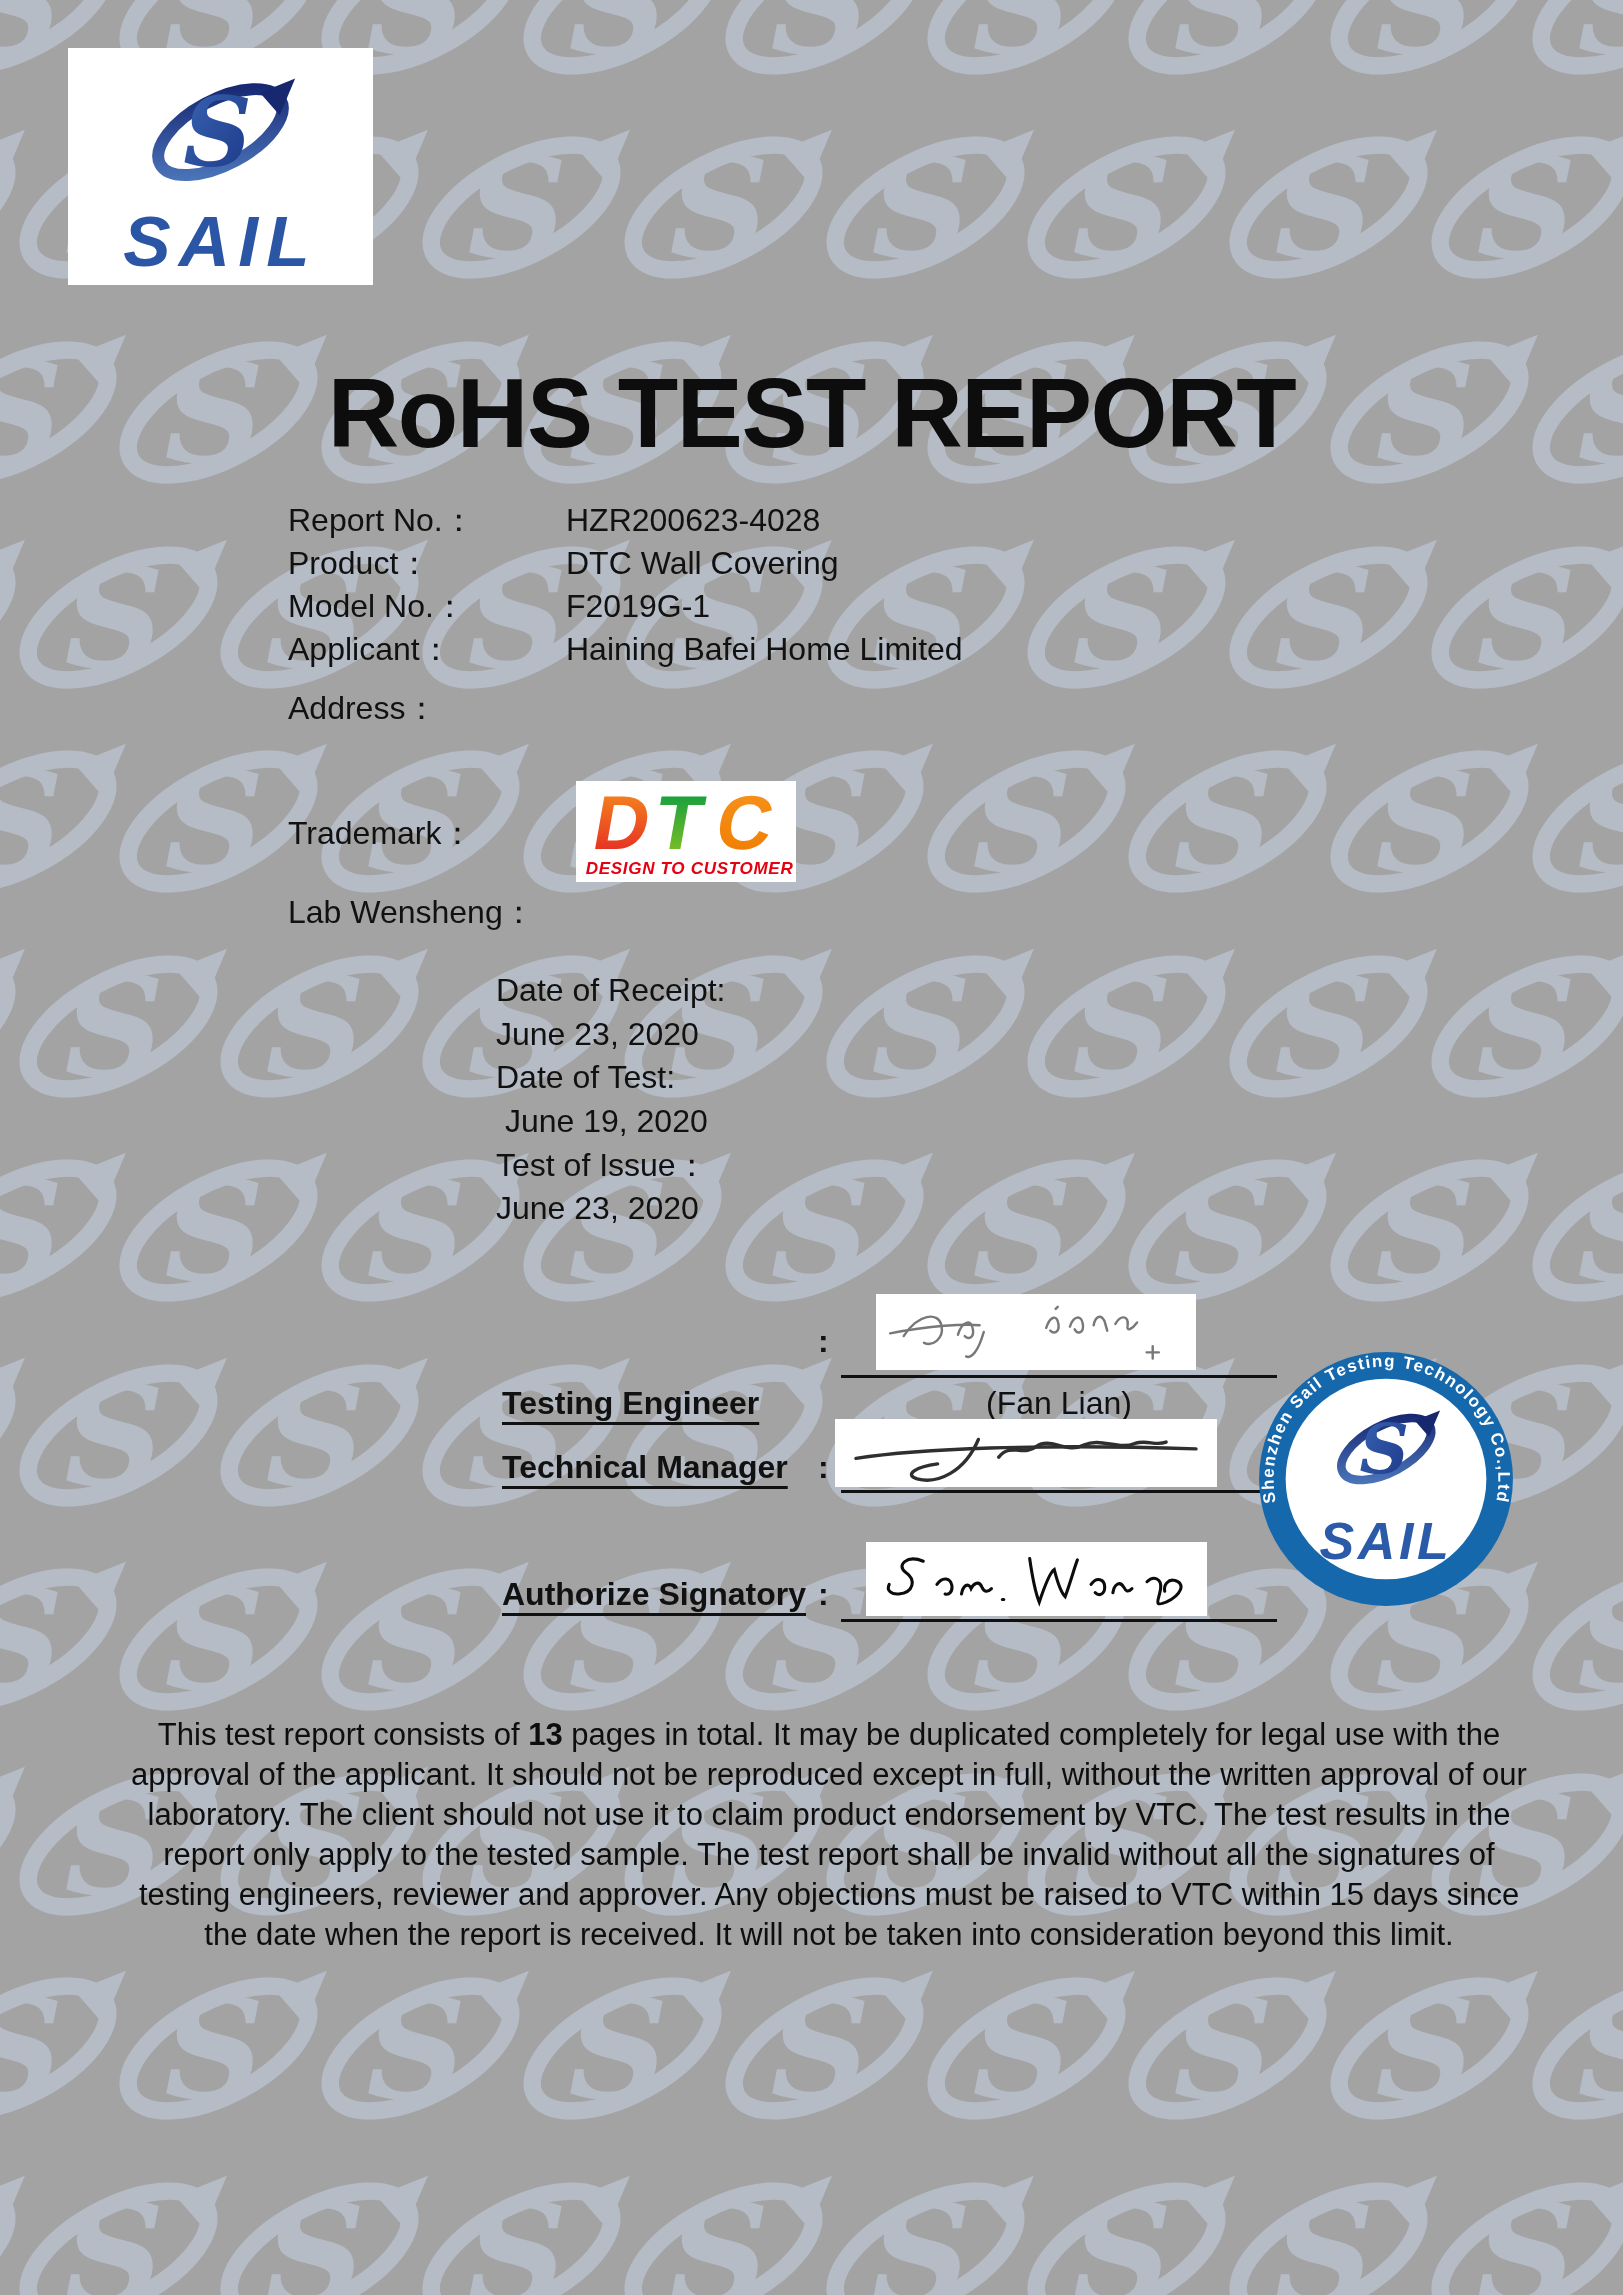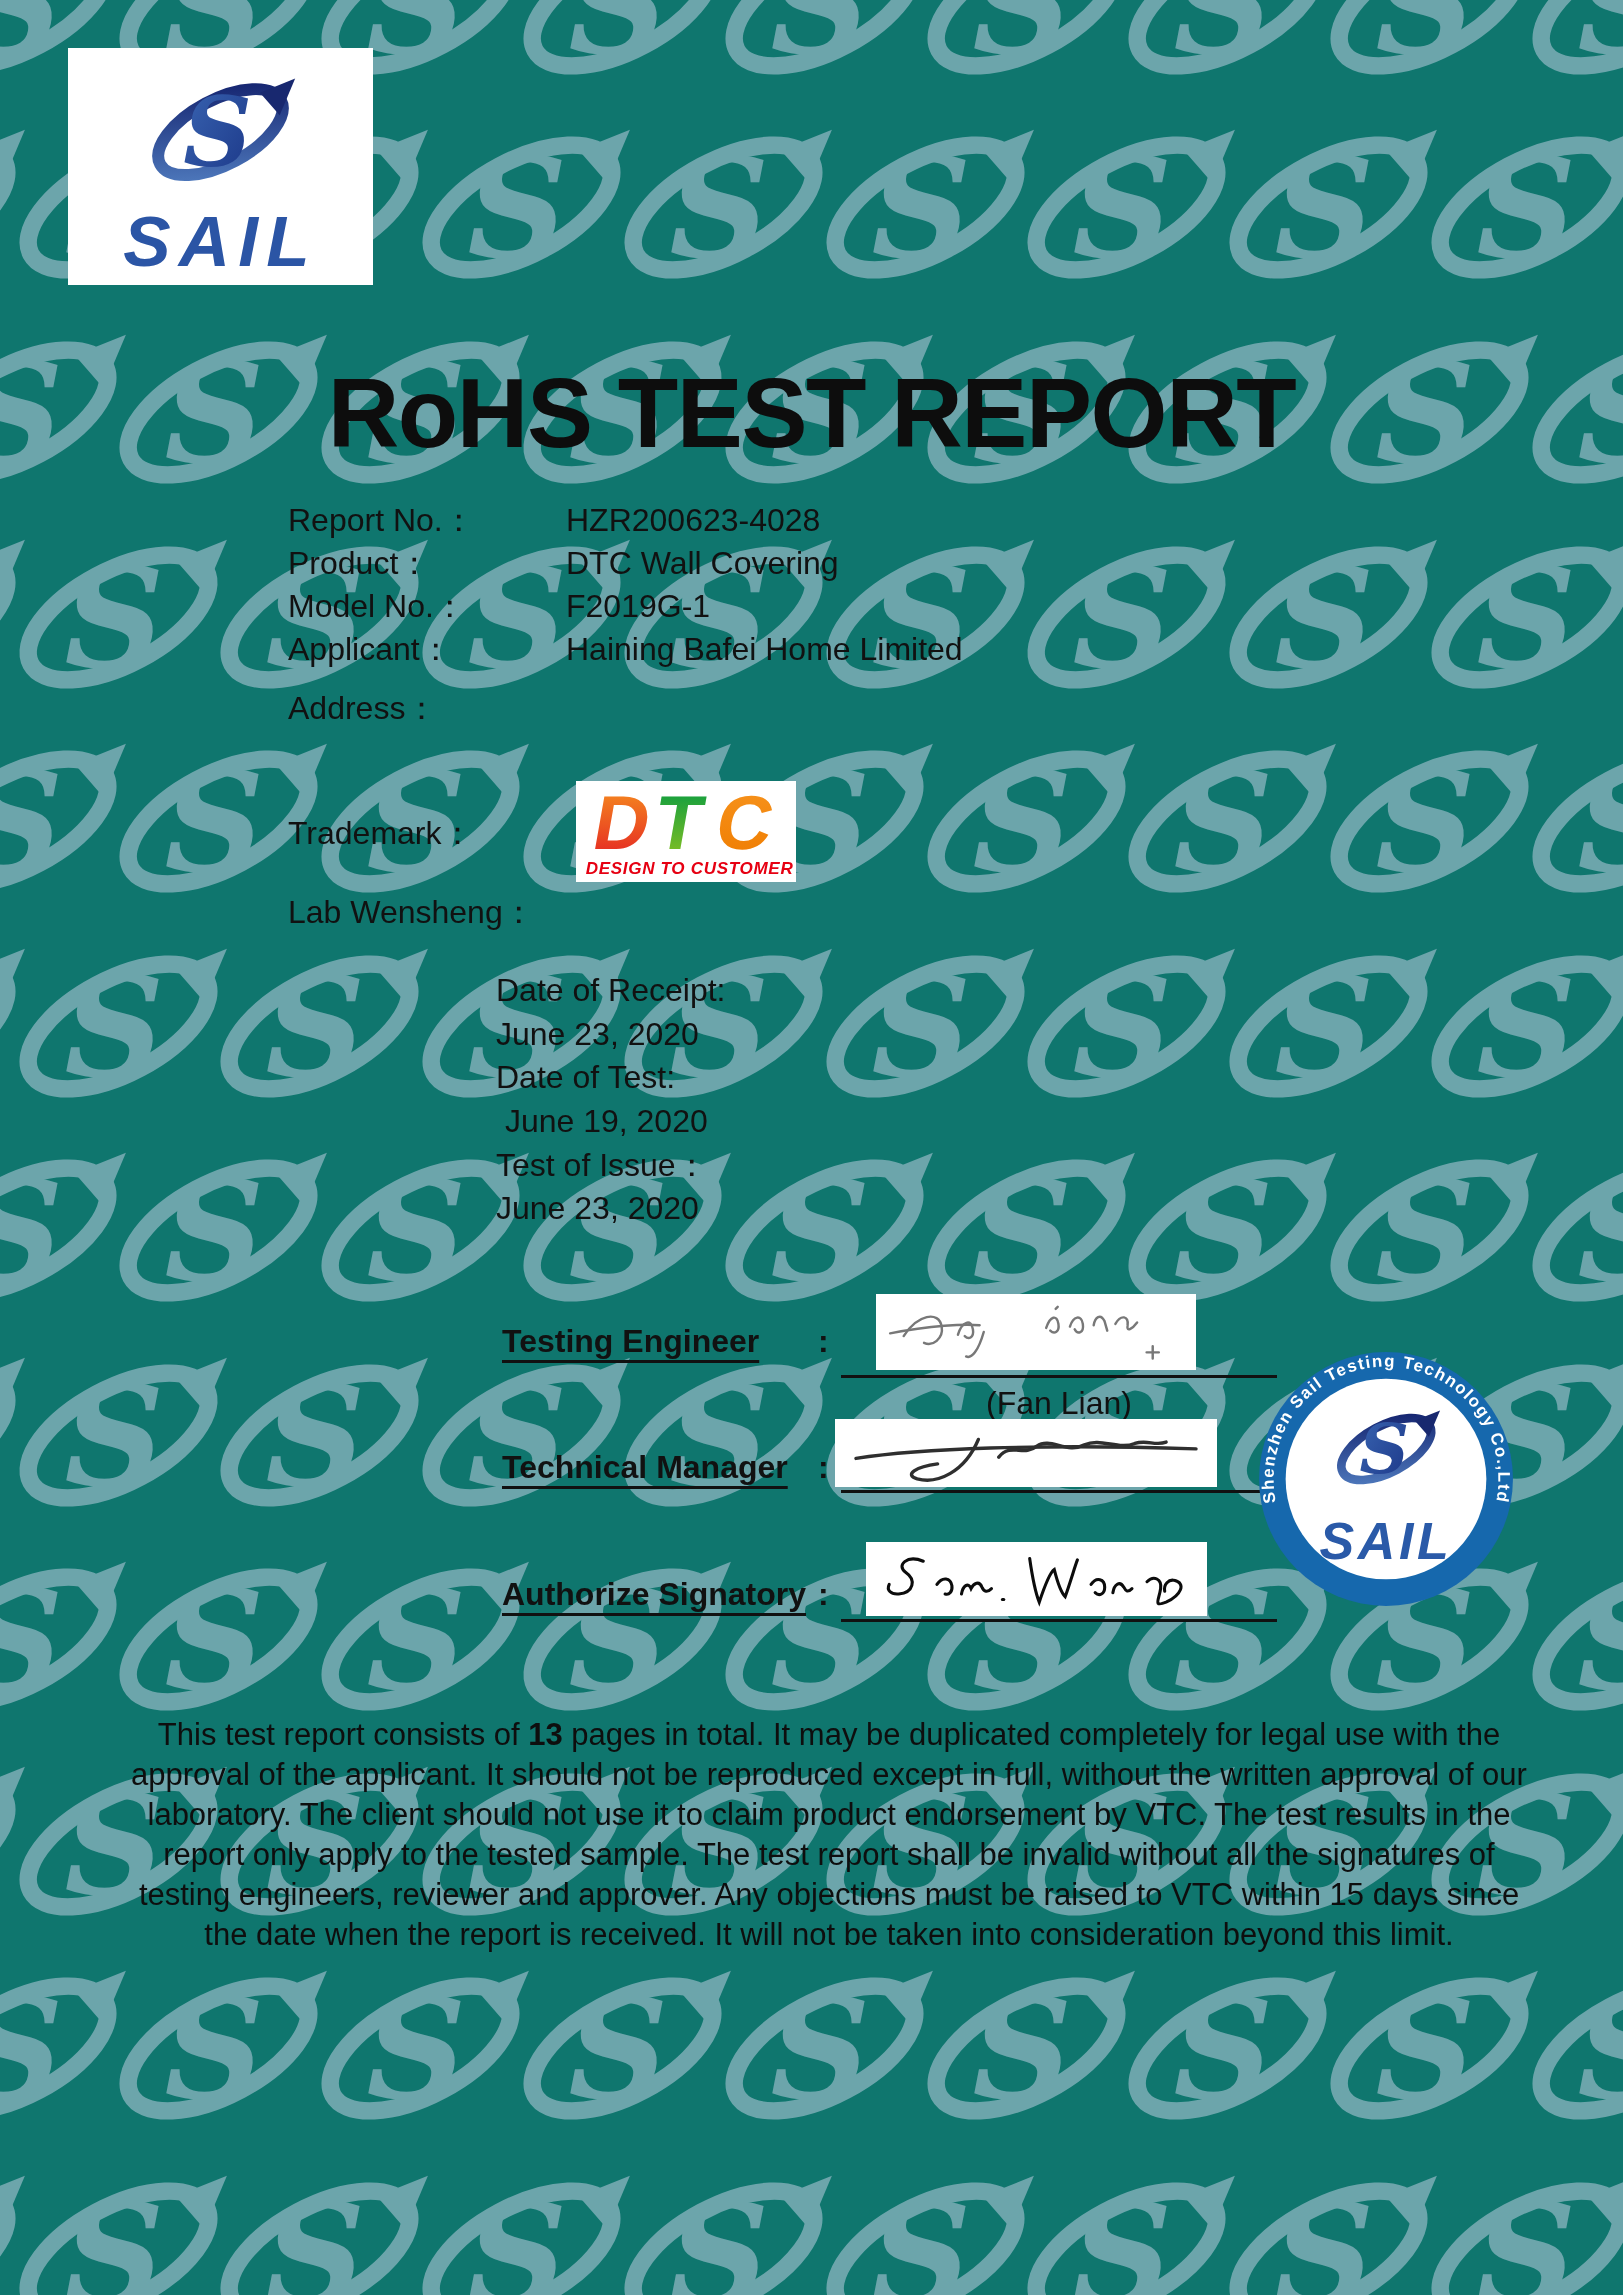--- a/index.html
+++ b/index.html
@@ -1,19 +1,19 @@
 <!DOCTYPE html>
 <html style="font-size:11px"><head>
 <meta charset="utf-8">
 <style>
   html,body{margin:0;padding:0;background:#ffffff;}
   .page{
     position:relative;
     width:1623px;height:2295px;
-    background:#0f766e;
+    background:#a3a3a3;
     overflow:hidden;
     font-family:"Liberation Sans",sans-serif;
     color:#111111;
   }
   .defs{position:absolute;width:0;height:0;}
   
   .watermark{position:absolute;inset:0;z-index:0;}
   .wm-tile{position:absolute;color:#c9d5e9;opacity:.5;}
   
   .fg{position:absolute;inset:0;z-index:1;}
@@ -493,21 +493,21 @@
 
     <div class="abs lab info-label" style="top:894px">Lab Wensheng：</div>
 
     <div class="abs lab date-line" style="top:972px">Date of Receipt:</div>
     <div class="abs val date-line" style="top:1016px">June 23, 2020</div>
     <div class="abs lab date-line" style="top:1059px">Date of Test:</div>
     <div class="abs val date-line" style="top:1103px"> June 19, 2020</div>
     <div class="abs lab date-line" style="top:1147px">Test of Issue：</div>
     <div class="abs val date-line" style="top:1190px">June 23, 2020</div>
 
-    <div class="abs sig-role" style="top:1323px">Testing Engineer</div>
+    <div class="abs sig-role" style="top:1385px">Testing Engineer</div>
     <div class="abs sig-colon" style="top:1323px">:</div>
     <svg class="abs sig-art" style="left:876px;top:1294px" width="320" height="76" viewBox="0 0 470 112">
       <g fill="none" stroke="#787878" stroke-width="3.6" stroke-linecap="round">
         <path d="M40,62 C60,30 92,24 96,48 C99,66 82,78 70,72"></path>
         <path d="M20,58 C80,46 130,44 152,46"></path>
         <path d="M120,60 C126,40 140,36 142,52 C144,64 136,68 130,62"></path>
         <path d="M158,56 C150,84 140,96 132,92"></path>
         <path d="M250,50 C256,32 266,30 268,44 C270,56 262,60 256,54"></path>
         <path d="M285,48 C290,32 302,30 304,44 C306,58 296,60 292,52"></path>
         <path d="M320,46 C322,34 330,28 336,40 L340,54"></path>

